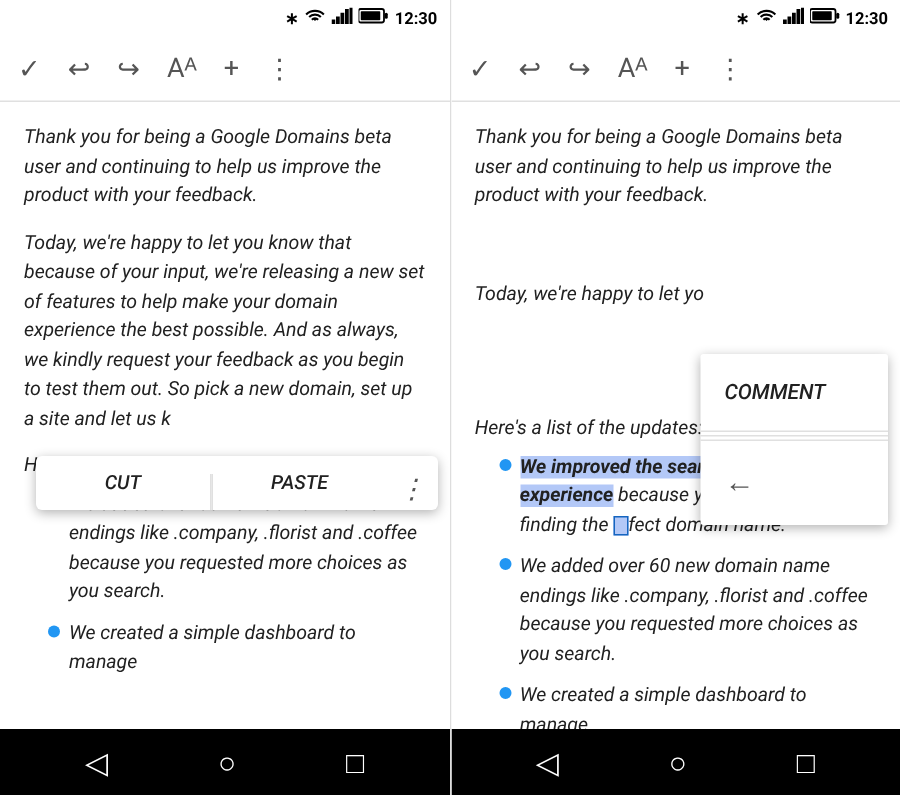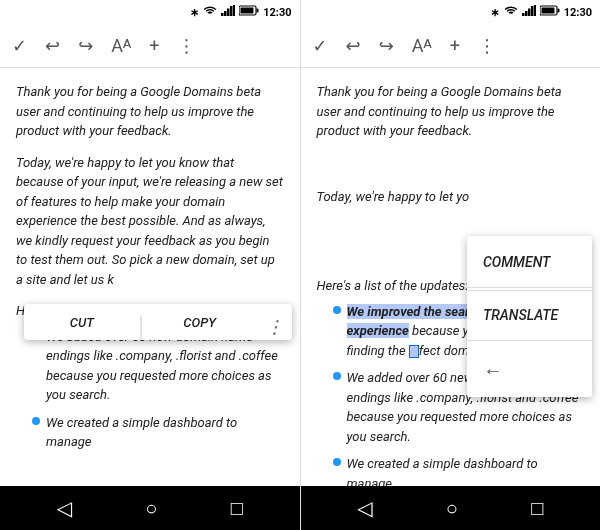--- a/index.html
+++ b/index.html
@@ -221,21 +221,21 @@
     <div class="para">Thank you for being a Google Domains beta user and continuing to help us improve the product with your feedback.</div>
 
     <div class="para">
       Today, we're happy to let you know that because of your input, we're releasing a new set of features to help make your domain experience the best possible. And as always, we kindly request your feedback as you begin to test them out. So pick a new domain, set up a site and let us k
     </div>
 
     <div class="context-menu-bar">
       <span class="menu-item">CUT</span>
       <div class="menu-divider"></div>
       <div class="menu-divider"></div>
-      <span class="menu-item">COPY</span>
+      <span class="menu-item">PASTE</span>
       <span class="more-icon">⋮</span>
     </div>
 
     <div style="margin-top: 8px;">
       <div style="margin-bottom:6px;">Here's a list of the updates:</div>
       <ul class="bullet-list">
         <li>
           <span class="bullet-dot"></span>
           <span>We added over 60 new domain name endings like .company, .florist and .coffee because you requested more choices as you search.</span>
         </li>
@@ -301,21 +301,20 @@
 
     <div class="para" style="position:relative;margin-top:46px;">
       <span>Today, we're happy to let yo</span>
       
     </div>
 
     <div class="dropdown-menu">
       <div class="drop-item">COMMENT</div>
       <div class="drop-divider"></div>
       <div class="drop-divider"></div>
-      <div class="drop-item">TRANSLATE</div>
       <div class="drop-divider"></div>
       <div class="drop-back">←</div>
     </div>
 
     <div style="margin-top: 70px;">
       <div style="margin-bottom:6px;">Here's a list of the updates:</div>
       <ul class="bullet-list">
         <li>
           <span class="bullet-dot"></span>
           <span>

